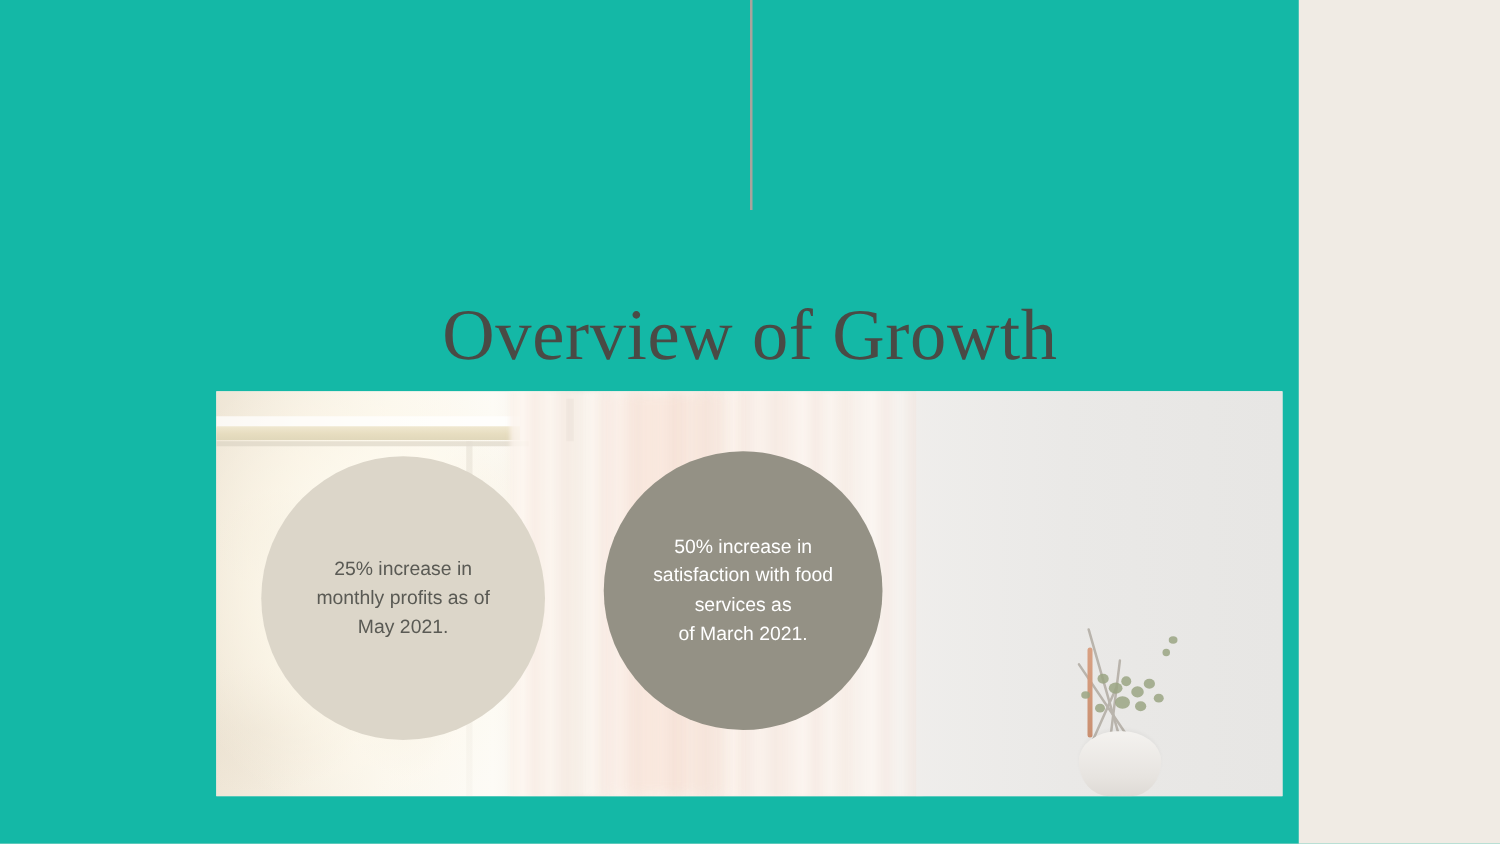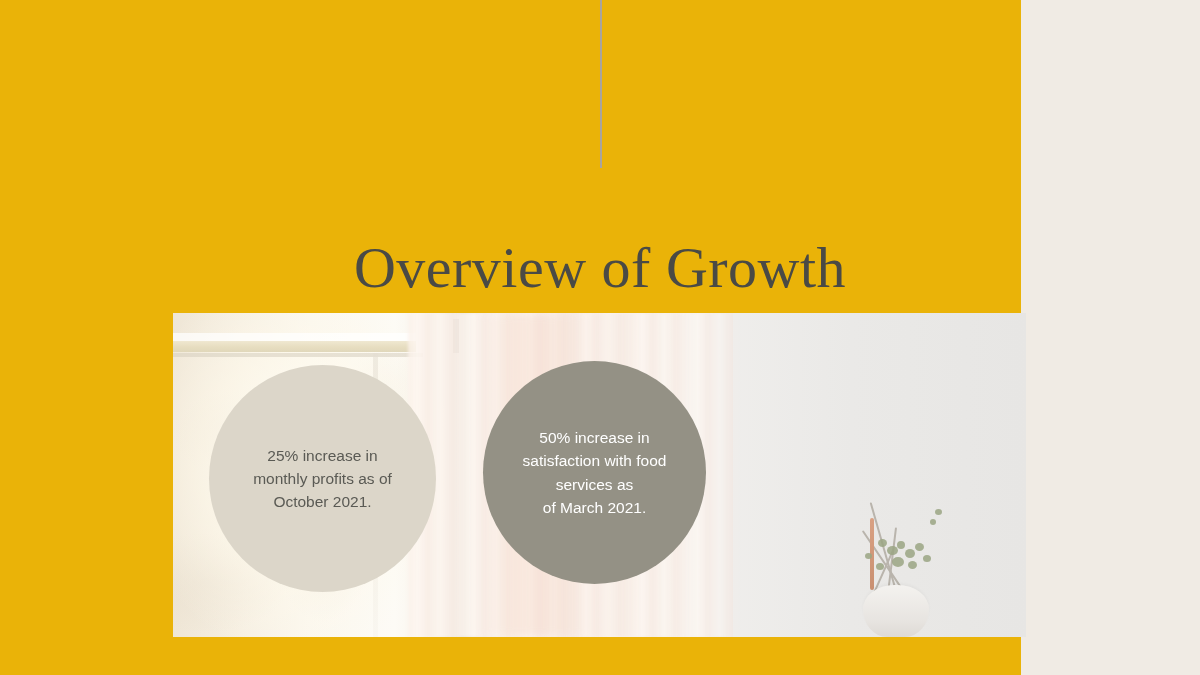--- a/index.html
+++ b/index.html
@@ -12,21 +12,22 @@
     height: 675px;
     overflow: hidden;
     background: #f0ebe4;
     font-family: "Liberation Sans", sans-serif;
   }
 
   .slide {
     position: relative;
     width: 1021px;
     height: 675px;
-    background: #eab308;
+    background: #14b8a6;
+    padding-left: 18px;
   }
 
   
   .top-rule {
     position: absolute;
     left: 600px;
     top: 0px;
     width: 2px;
     height: 168px;
     background: #a9a49d;
@@ -308,21 +309,21 @@
     <div class="bloom" style="left:762px;top:196px;width:7px;height:6px;"></div>
     <div class="bloom" style="left:757px;top:206px;width:6px;height:6px;"></div>
     <div class="bloom" style="left:692px;top:240px;width:7px;height:6px;"></div>
 
     <div class="vase"></div>
   </div>
 
   <div class="circle circle-1">
     <span class="ctext">25% increase in
 monthly profits as of
-October 2021.</span>
+May 2021.</span>
   </div>
 
   <div class="circle circle-2">
     <span class="ctext">50% increase in
 satisfaction with food
 services as
 of March 2021.</span>
   </div>
 
 

